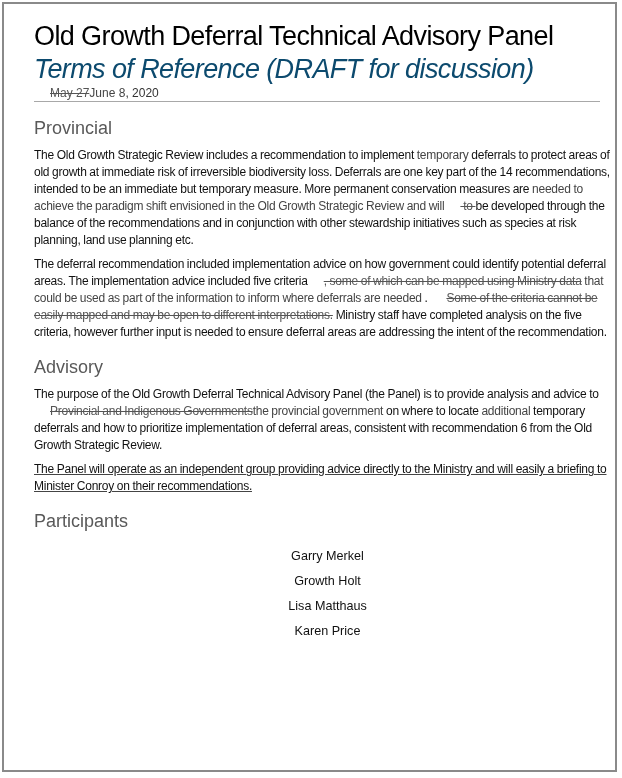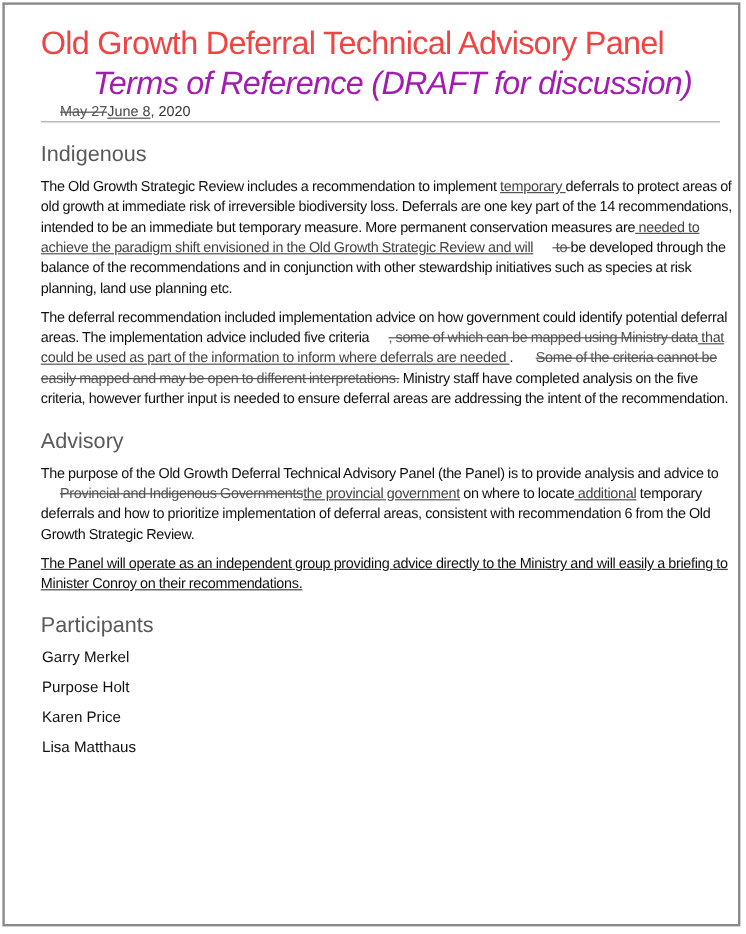--- a/index.html
+++ b/index.html
@@ -27,55 +27,53 @@
     .content {
       position: absolute;
       left: 30px;
       top: 16px;
       width: 586px;
       color: #111;
     }
     .title {
       font-size: 27px;
       line-height: 33px;
-      color: #ef4444;
+      color: #000000;
       margin: 0;
       letter-spacing: -0.6px;
       font-weight: normal;
       white-space: nowrap;
     }
     .subtitle {
       font-size: 27px;
       line-height: 33px;
       font-style: italic;
-      color: #a21caf;
+      color: #0c4a6e;
       margin: 0;
       letter-spacing: -0.6px;
       font-weight: normal;
       white-space: nowrap;
-      text-align: center;
     }
     .date-row {
       position: relative;
       font-size: 12px;
       line-height: 14px;
       color: #333;
       margin-top: 0px;
       width: 566px;
       padding-bottom: 1px;
       border-bottom: 1.5px solid #a8a8a8;
     }
     .del {
       text-decoration: line-through;
       text-decoration-color: #555;
       color: #555;
       margin-left: 16px;
     }
     .ins {
-      text-decoration: underline;
       text-decoration-color: #555;
       color: #444;
     }
     .ins-dark {
       text-decoration: underline;
       text-decoration-color: #444;
     }
     .heading {
       font-size: 18px;
       line-height: 22px;
@@ -86,54 +84,55 @@
     .para {
       font-size: 12px;
       line-height: 17px;
       color: #111;
       margin: 0 0 7px 0;
       letter-spacing: -0.25px;
       word-spacing: -0.3px;
     }
     .list {
       list-style: none;
-      margin: 0;
+      margin: 16px;
       padding: 0;
+      text-align: center;
     }
     .list li {
       font-size: 12.6px;
       line-height: 17px;
       margin-bottom: 8px;
       padding-left: 1px;
       color: #111;
     }
   </style>
 </head>
 <body>
 
 <div class="page">
   <div class="content">
 
     <h1 class="title">Old Growth Deferral Technical Advisory Panel</h1>
     <h2 class="subtitle">Terms of Reference (DRAFT for discussion)</h2>
     <div class="date-row"><span class="del">May 27</span><span class="ins">June 8</span><span>, 2020</span></div>
 
-    <h3 class="heading">Indigenous</h3>
+    <h3 class="heading">Provincial</h3>
     <p class="para"><span>The Old Growth Strategic Review includes a recommendation to implement </span><span class="ins">temporary </span><span>deferrals to protect areas of old growth at immediate risk of irreversible biodiversity loss.   Deferrals are one key part of the 14 recommendations, intended to be an immediate but temporary measure. More permanent conservation measures are</span><span class="ins"> needed to achieve the paradigm shift envisioned in the Old Growth Strategic Review and will</span><span class="del"> to </span><span class="ins"> </span><span>be developed through the balance of the recommendations and in conjunction with other stewardship initiatives such as species at risk planning, land use planning etc.</span></p>
 
     <p class="para"><span>The deferral recommendation included implementation advice on how government could identify potential deferral areas.  The implementation advice included five criteria</span><span class="del">, some of which can be mapped using Ministry data</span><span class="ins"> that could be used as part of the information to inform where deferrals are needed </span><span>.  </span><span class="del">Some of the criteria cannot be easily mapped and may be open to different interpretations.</span><span>   Ministry staff have completed analysis on the five criteria, however further input is needed to ensure deferral areas are addressing the intent of the recommendation.</span></p>
 
     <h3 class="heading">Advisory</h3>
     <p class="para"><span>The purpose of the Old Growth Deferral Technical Advisory Panel (the Panel) is to provide analysis and advice to </span><span class="del">Provincial and Indigenous Governments</span><span class="ins">the provincial government</span><span> on where to locate</span><span class="ins"> additional</span><span> temporary deferrals and how to prioritize implementation of deferral areas, consistent with recommendation 6 from the Old Growth Strategic Review.</span></p>
 
     <p class="para"><span class="ins-dark">The Panel will operate as an independent group providing advice directly to the Ministry and will easily a briefing to Minister Conroy on their recommendations.</span></p>
 
 
     <h3 class="heading">Participants</h3>
     <ul class="list">
       <li>Garry Merkel</li>
-      <li>Purpose Holt</li>
+      <li>Growth Holt</li>
+      <li>Lisa Matthaus</li>
       <li>Karen Price</li>
-      <li>Lisa Matthaus</li>
     </ul>
 
   </div>
 </div>
 
 </body></html>

